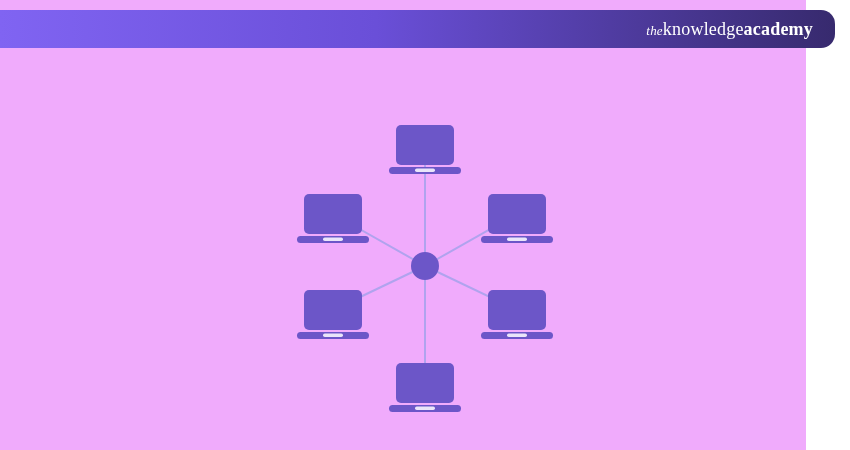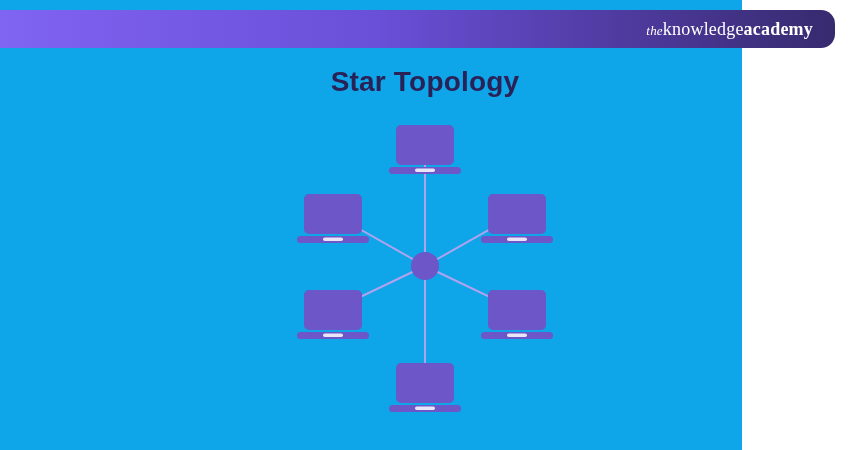--- a/index.html
+++ b/index.html
@@ -6,23 +6,23 @@
     margin: 0;
     padding: 0;
     width: 850px;
     height: 450px;
     background: #ffffff;
     font-family: "Liberation Sans", sans-serif;
     overflow: hidden;
   }
   .stage {
     position: relative;
-    width: 742px;
+    width: 806px;
     height: 450px;
-    background: #0ea5e9;
+    background: #f0abfc;
   }
   .header-bar {
     position: absolute;
     top: 10px;
     left: 0;
     width: 835px;
     height: 38px;
     border-radius: 0 14px 14px 0;
     background: linear-gradient(to right, #8064f2 0%, #6a4fd8 45%, #372a6e 100%);
     display: flex;
@@ -71,21 +71,20 @@
 <body>
 
 <div class="stage">
 
   <div class="header-bar">
     <div class="logo">
       <span class="logo-the">the</span><span class="logo-knowledge">knowledge</span><span class="logo-academy">academy</span>
     </div>
   </div>
 
-  <h1 class="page-title">Star Topology</h1>
 
   <svg class="diagram-svg" width="850" height="450" viewBox="0 0 850 450" xmlns="http://www.w3.org/2000/svg">
     <defs>
       <g id="laptop">
         <rect x="7" y="0" width="58" height="40" rx="5"></rect>
         <rect x="0" y="42" width="72" height="7" rx="3.5"></rect>
         <rect x="26" y="43.5" width="20" height="3.5" rx="1.75" fill="#e9e5f9"></rect>
       </g>
     </defs>
 

